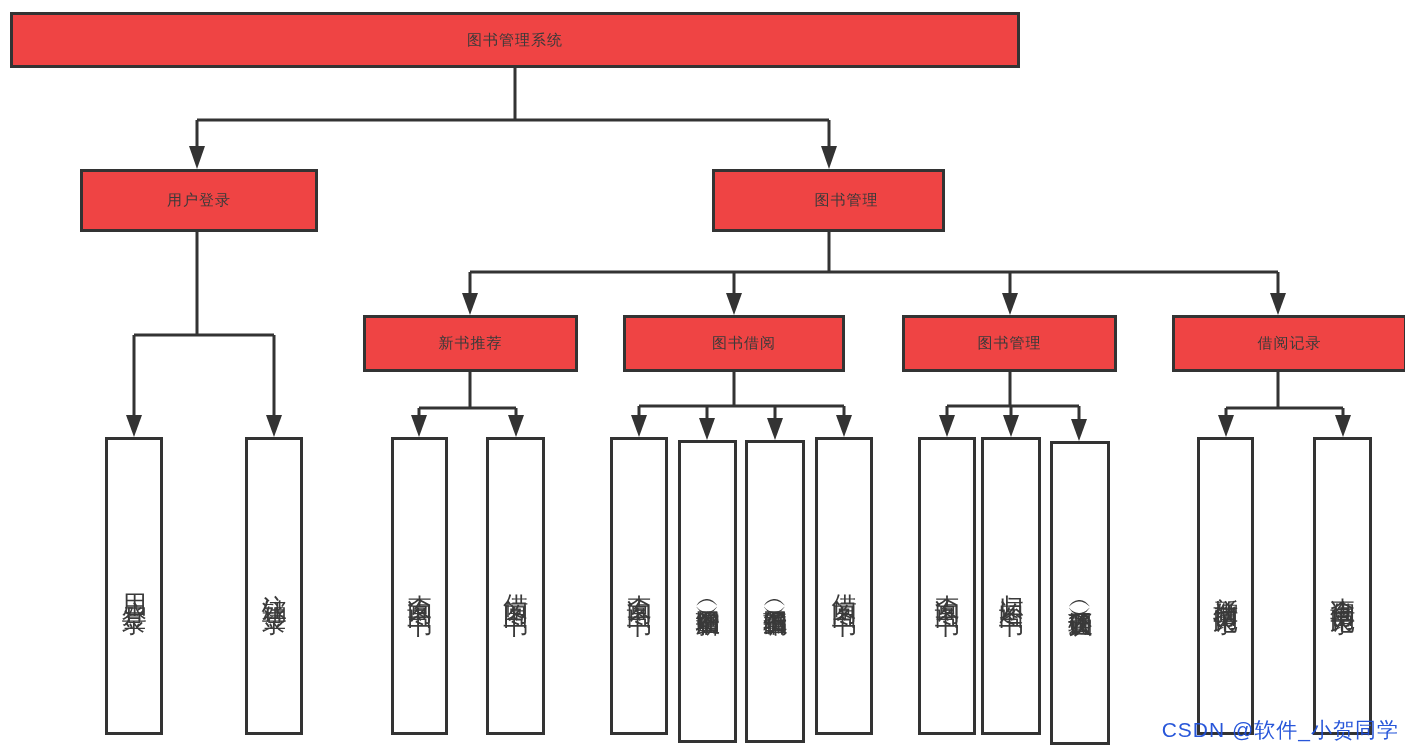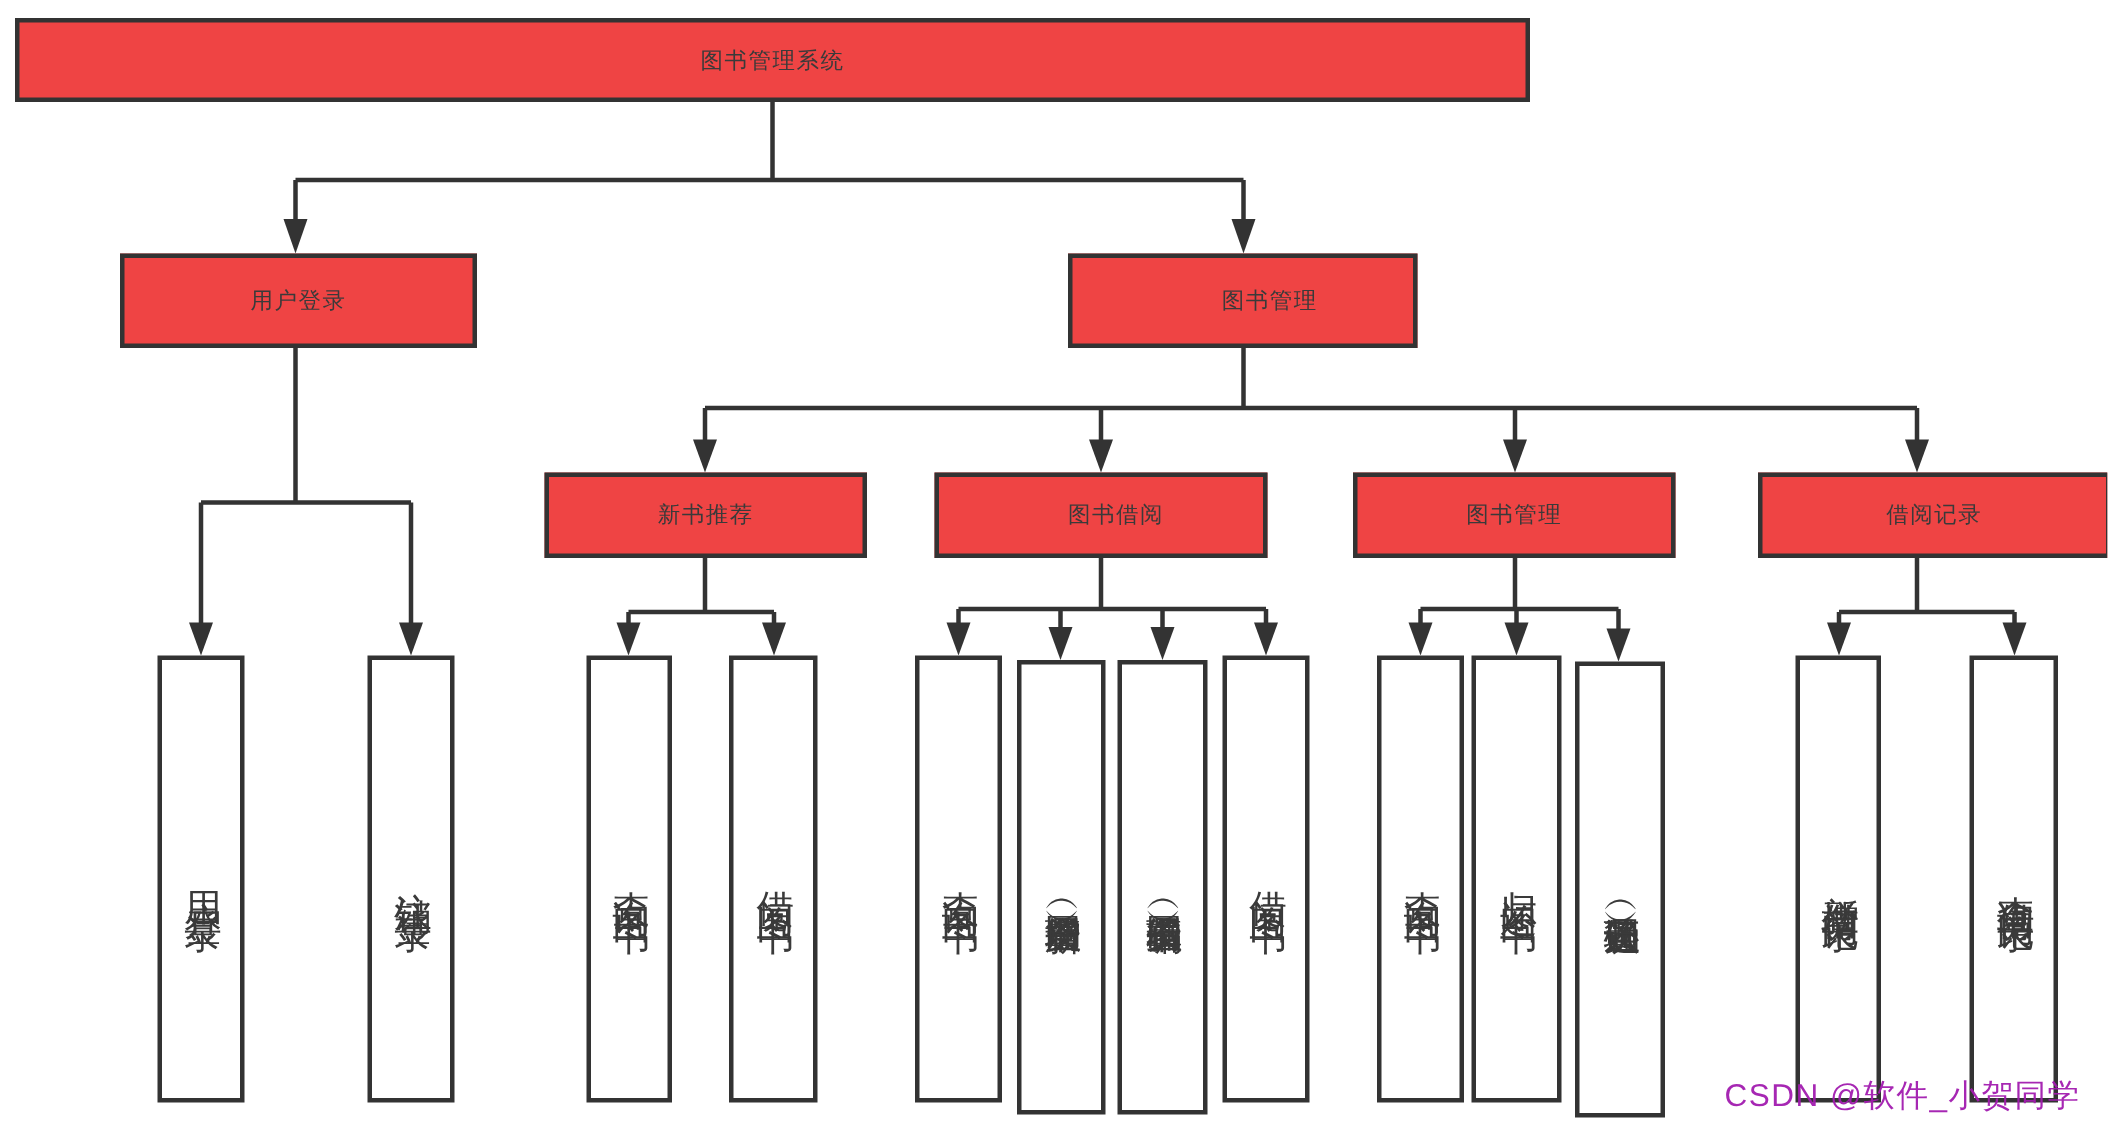--- a/index.html
+++ b/index.html
@@ -43,24 +43,24 @@
     line-height: 1.1;
     color: #3a3a3a;
     letter-spacing: 6px;
     white-space: nowrap;
   }
   .leaf.mid .v { letter-spacing: 3px; font-size: 25px; }
   .leaf.tight .v { letter-spacing: 0px; font-size: 24px; }
 
   .watermark {
     position: absolute;
-    right: 18px;
+    right: 6px;
     bottom: 3px;
     font-size: 21px;
-    color: #a21caf;
+    color: #1d4ed8;
     opacity: 0.95;
     z-index: 3;
     letter-spacing: 1px;
     margin-top: 12px;
   }
 </style>
 </head>
 <body>
 
 <div id="canvas">

